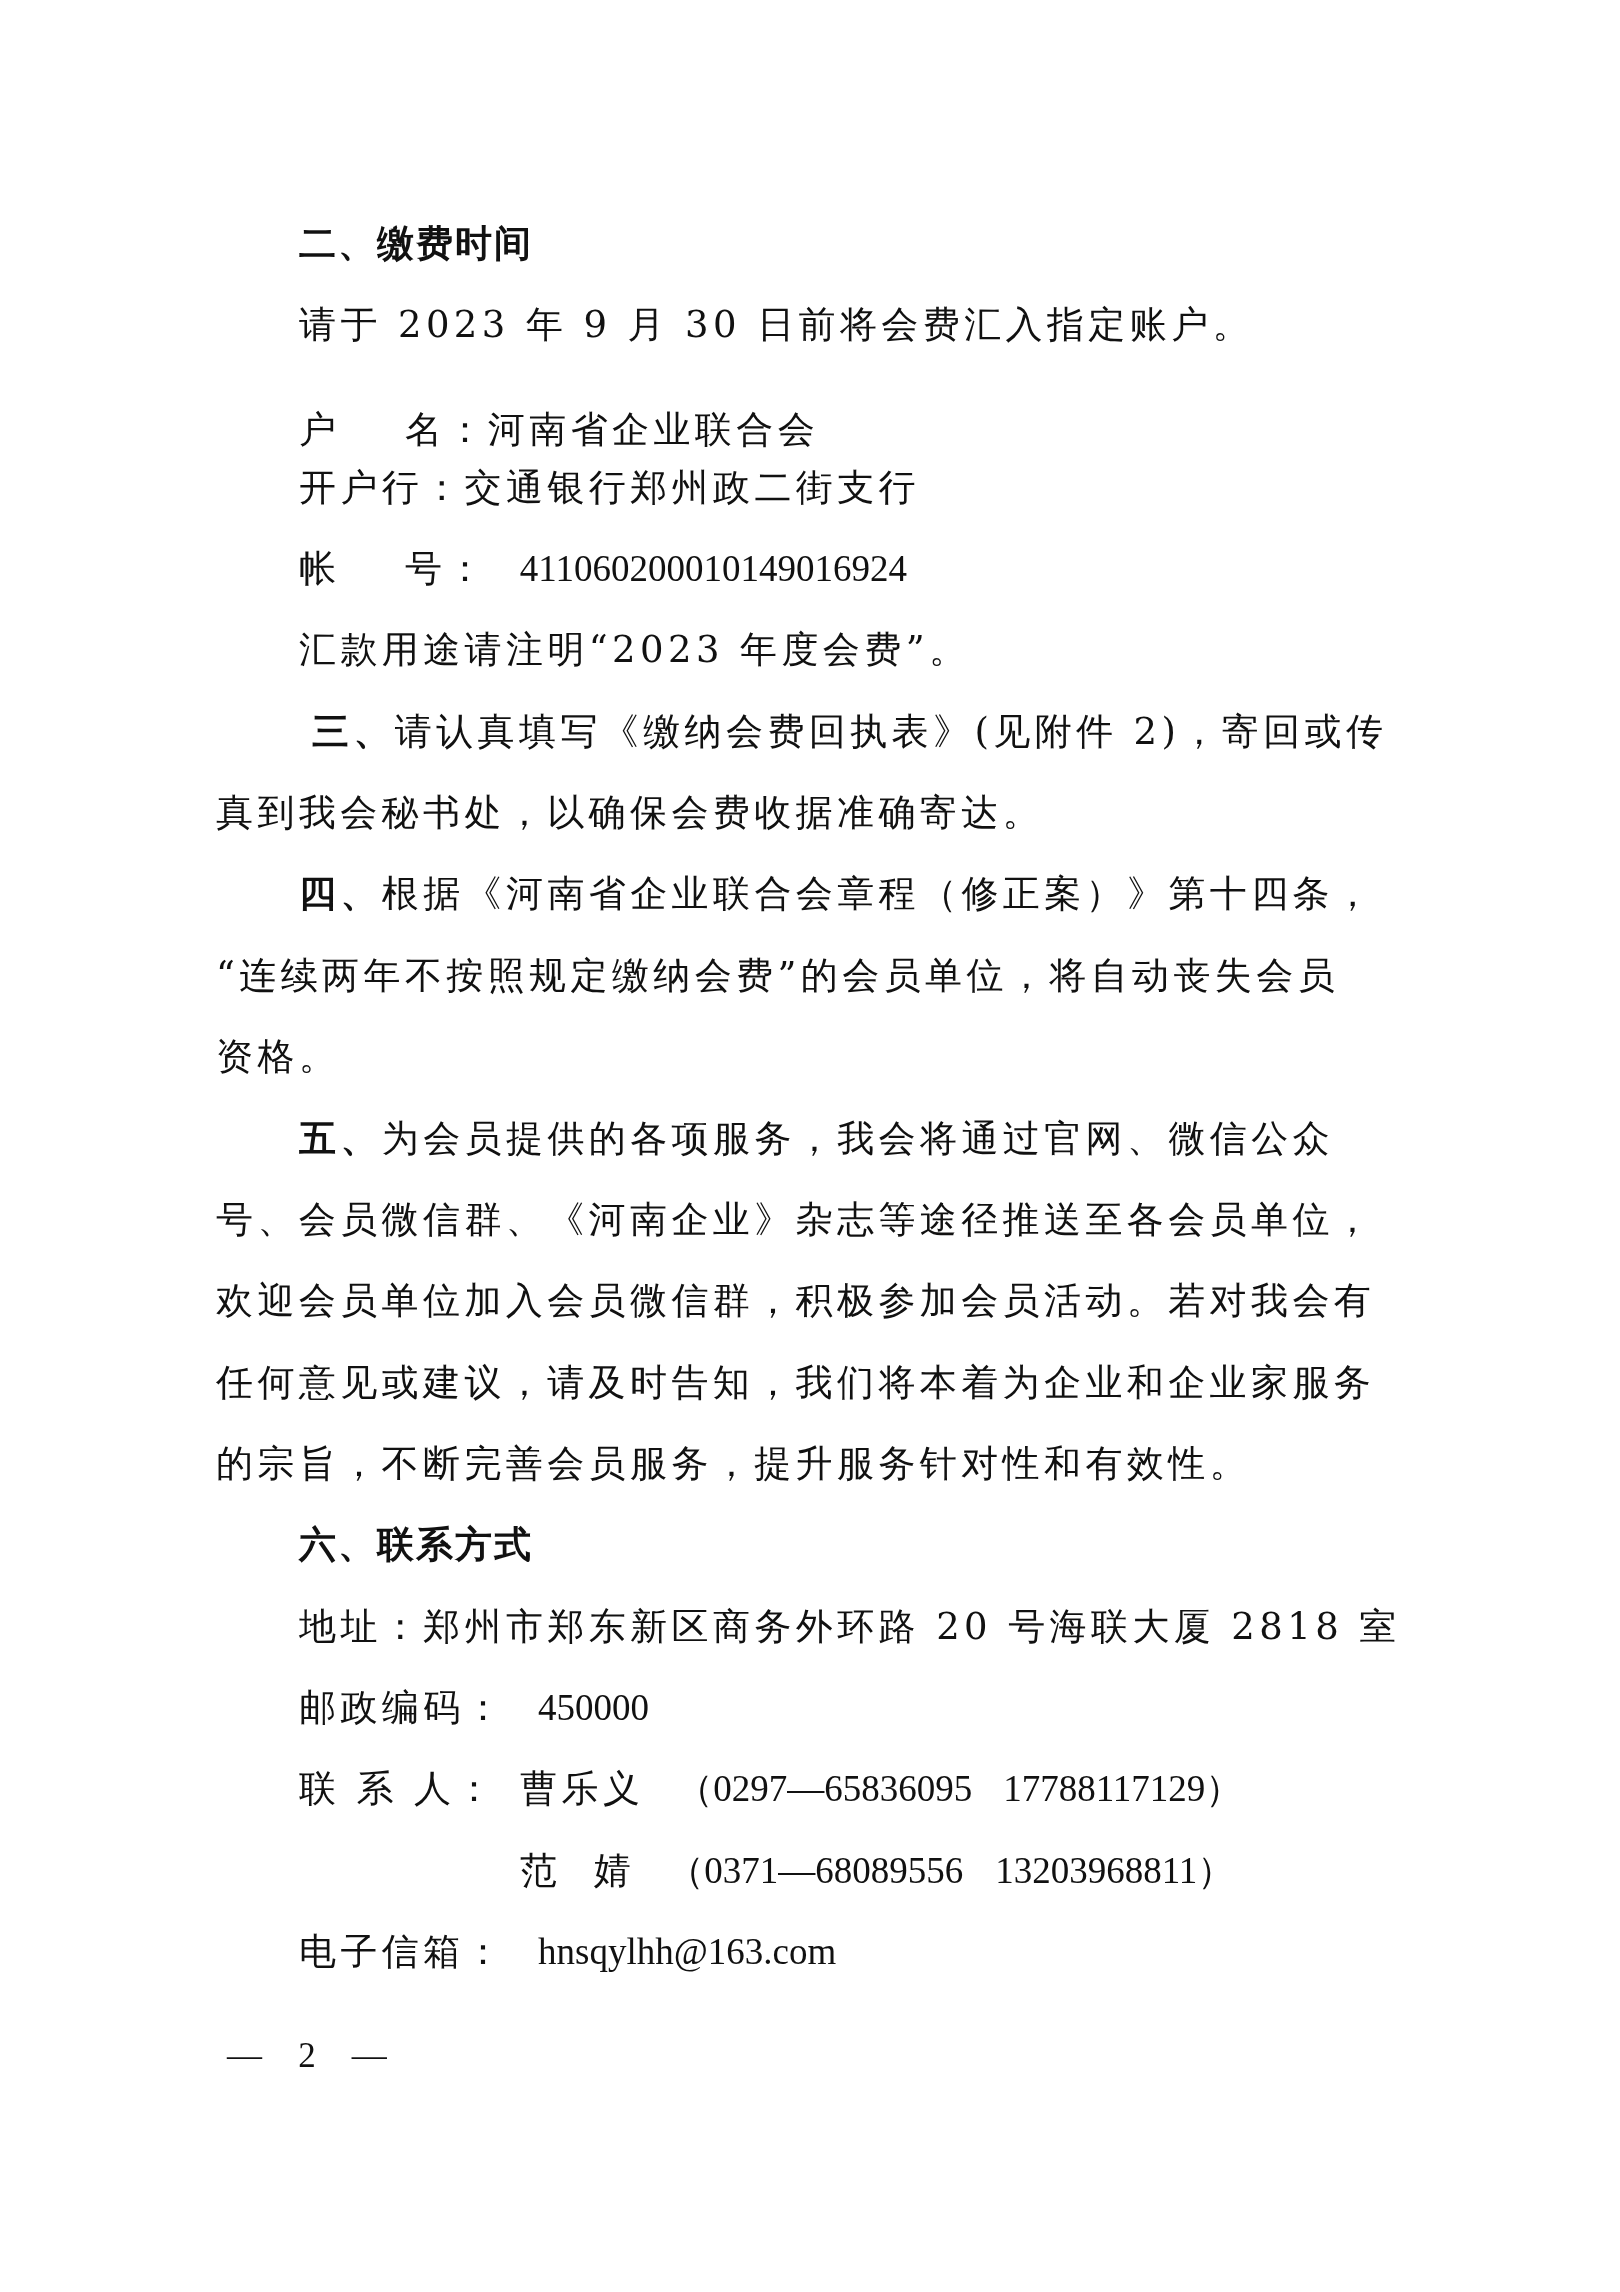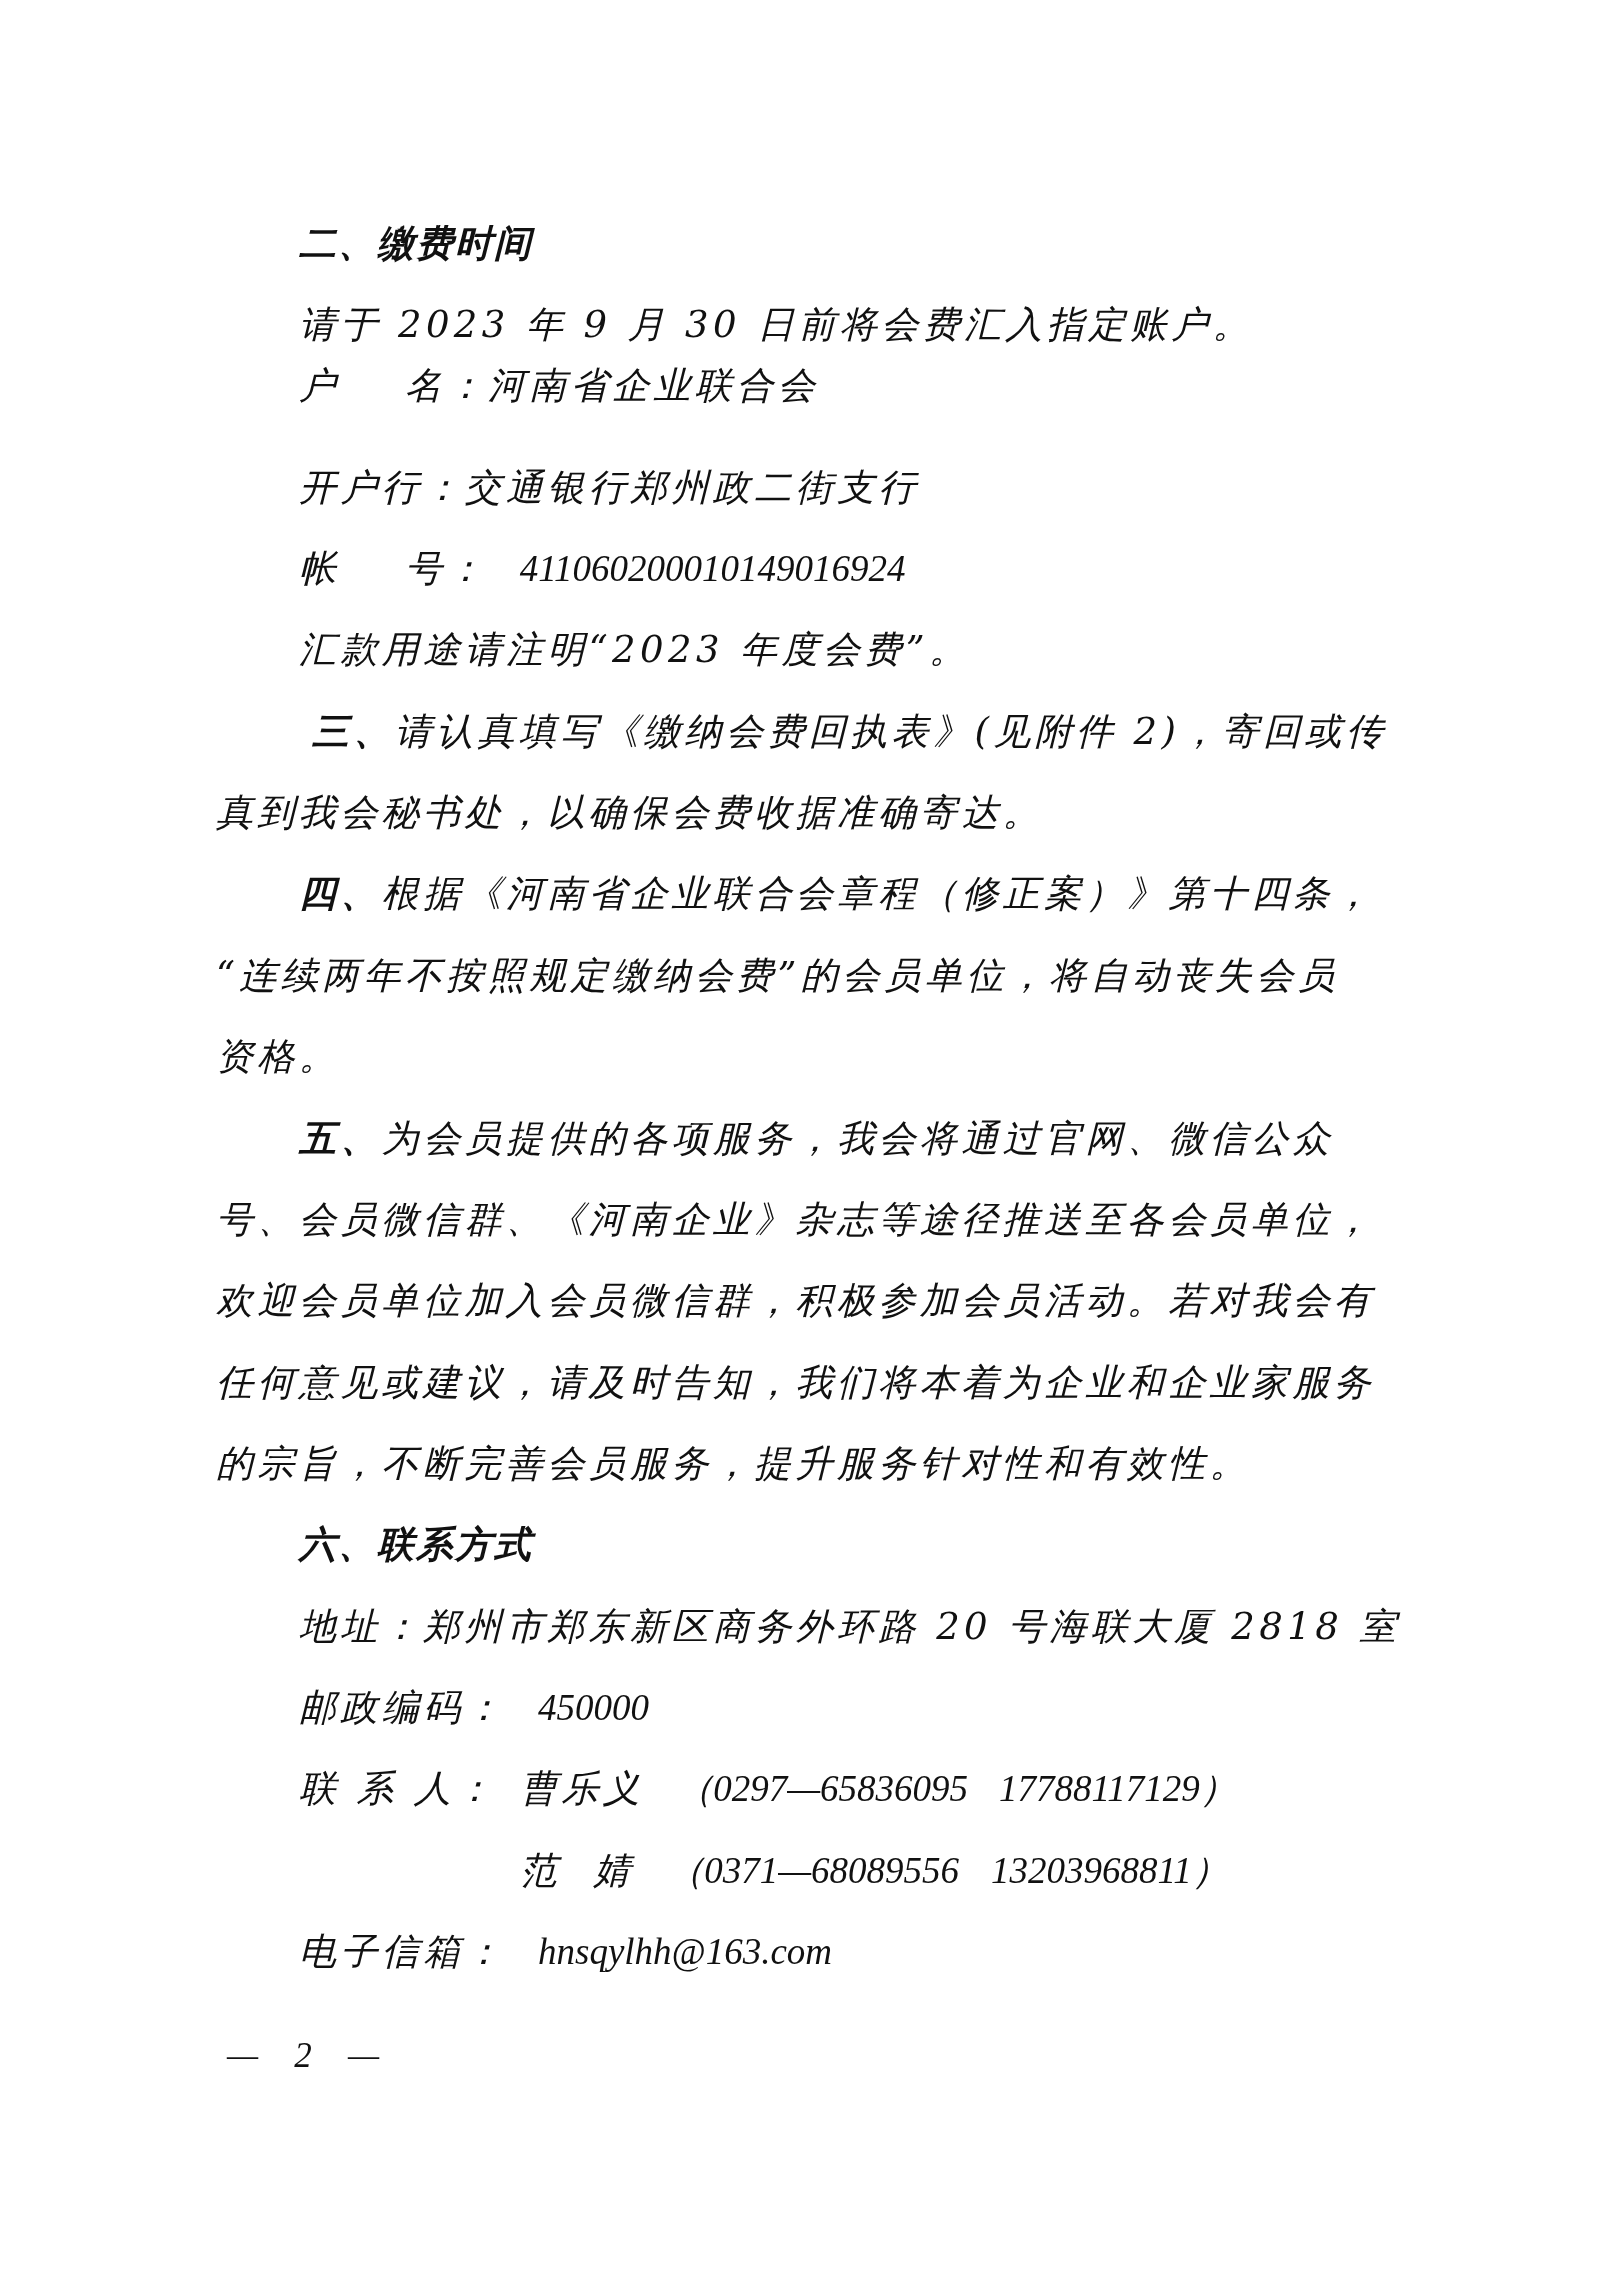--- a/index.html
+++ b/index.html
@@ -1,36 +1,36 @@
 <!DOCTYPE html>
 <html><head>
 <meta charset="utf-8">
 <style>
   html, body { margin: 0; padding: 0; background: #ffffff; }
   body { width: 1620px; height: 2293px; position: relative; overflow: hidden;
          font-family: "DejaVu Serif", "Liberation Serif", serif; color: #111; }
-  .page { position: absolute; left: 0; top: 0; width: 1620px; height: 2293px; font-style: italic; }
+  .page { position: absolute; left: 0; top: 0; width: 1620px; height: 2293px; }
   .line { position: absolute; left: 216px; width: 1201px; height: 59px;
           font-size: 37px; line-height: 59px; letter-spacing: 4.4px; white-space: pre; }
   .indent { left: 299px; }
   .indent-3 { left: 312px; }
   .heading { font-family: "DejaVu Sans", "Liberation Sans", sans-serif; font-weight: bold; letter-spacing: 2px; }
   .bold-lead { font-family: "DejaVu Sans", "Liberation Sans", sans-serif; font-weight: bold; }
   .num { font-family: "Liberation Serif", "DejaVu Serif", serif; letter-spacing: 0px; margin-left: 32px; }
   .pageno { position: absolute; left: 227px; top: 2031px; font-size: 35px; line-height: 49px;
             font-family: "Liberation Serif", serif; letter-spacing: 13.7px; }
 </style>
 </head>
 <body>
 
 <div class="page">
 
   <div class="line indent heading" style="top:214px">二、缴费时间</div>
   <div class="line indent" style="top:295px">请于 2023 年 9 月 30 日前将会费汇入指定账户。</div>
-  <div class="line indent" style="top:356px"><span>户    名：</span><span>河南省企业联合会</span></div>
+  <div class="line indent" style="top:400px"><span>户    名：</span><span>河南省企业联合会</span></div>
   <div class="line indent" style="top:458px"><span>开户行：</span><span>交通银行郑州政二街支行</span></div>
   <div class="line indent" style="top:539px"><span>帐    号：</span><span class="num">411060200010149016924</span></div>
   <div class="line indent" style="top:620px">汇款用途请注明“2023 年度会费”。</div>
 
   <div class="line indent-3" style="top:702px; width:1098px;"><span class="bold-lead">三、</span><span>请认真填写《缴纳会费回执表》(见附件 2)，寄回或传</span></div>
   <div class="line" style="top:783px">真到我会秘书处，以确保会费收据准确寄达。</div>
 
   <div class="line" style="top:946px">“连续两年不按照规定缴纳会费”的会员单位，将自动丧失会员</div>
   <div class="line indent" style="top:864px; width:1117px;"><span class="bold-lead">四、</span><span>根据《河南省企业联合会章程（修正案）》第十四条，</span></div>
   <div class="line" style="top:1027px">资格。</div>

